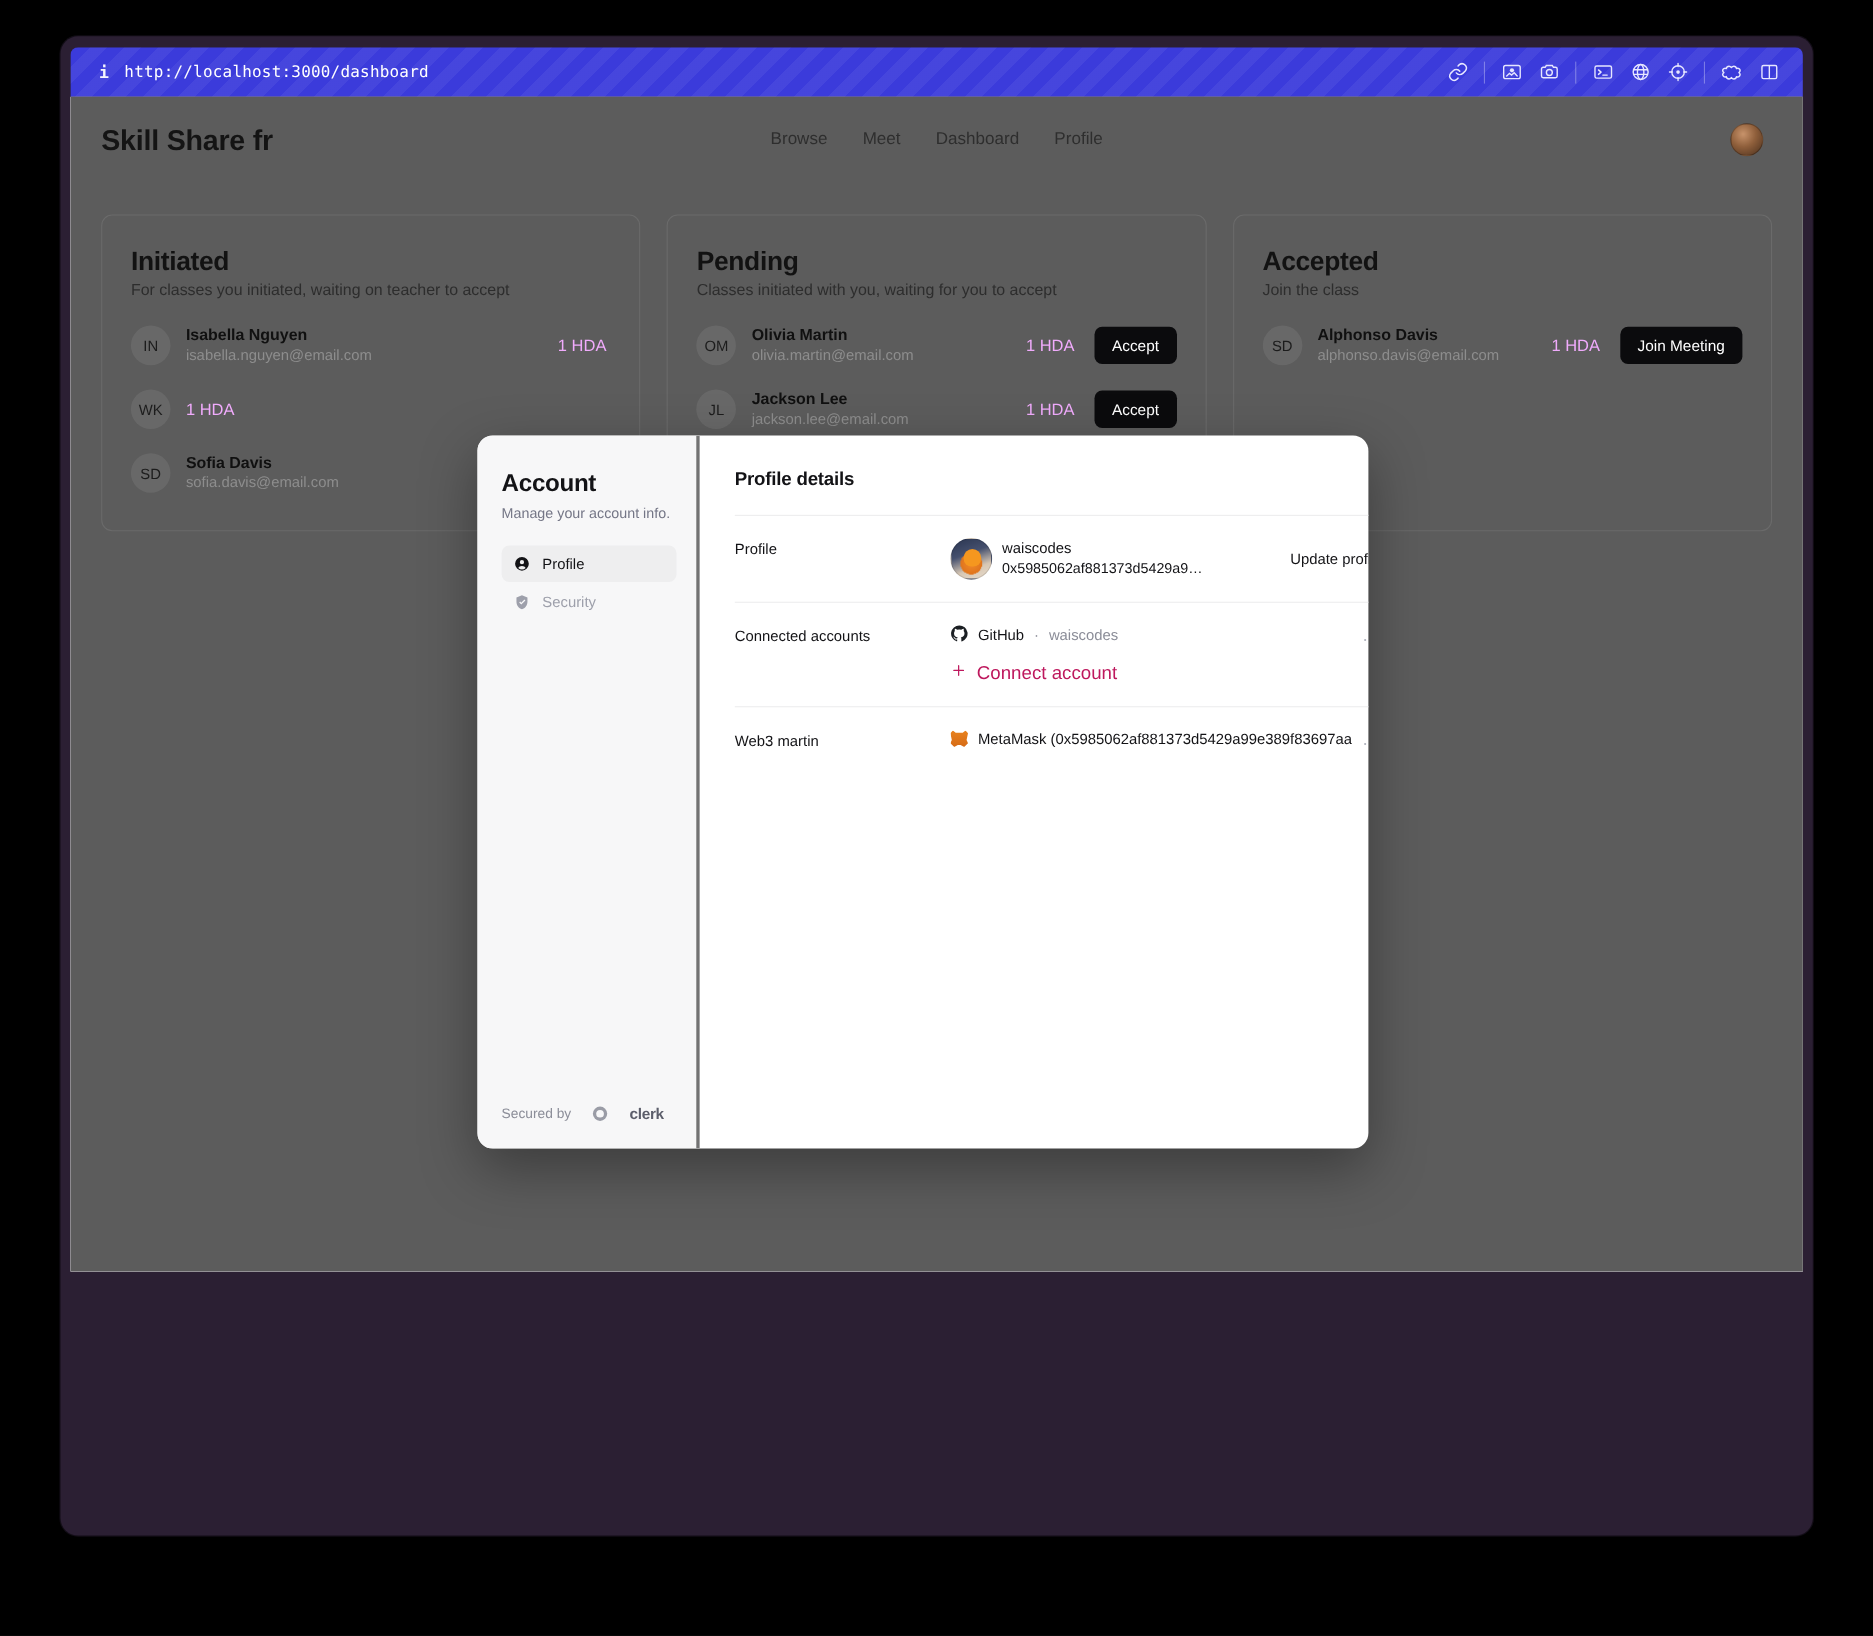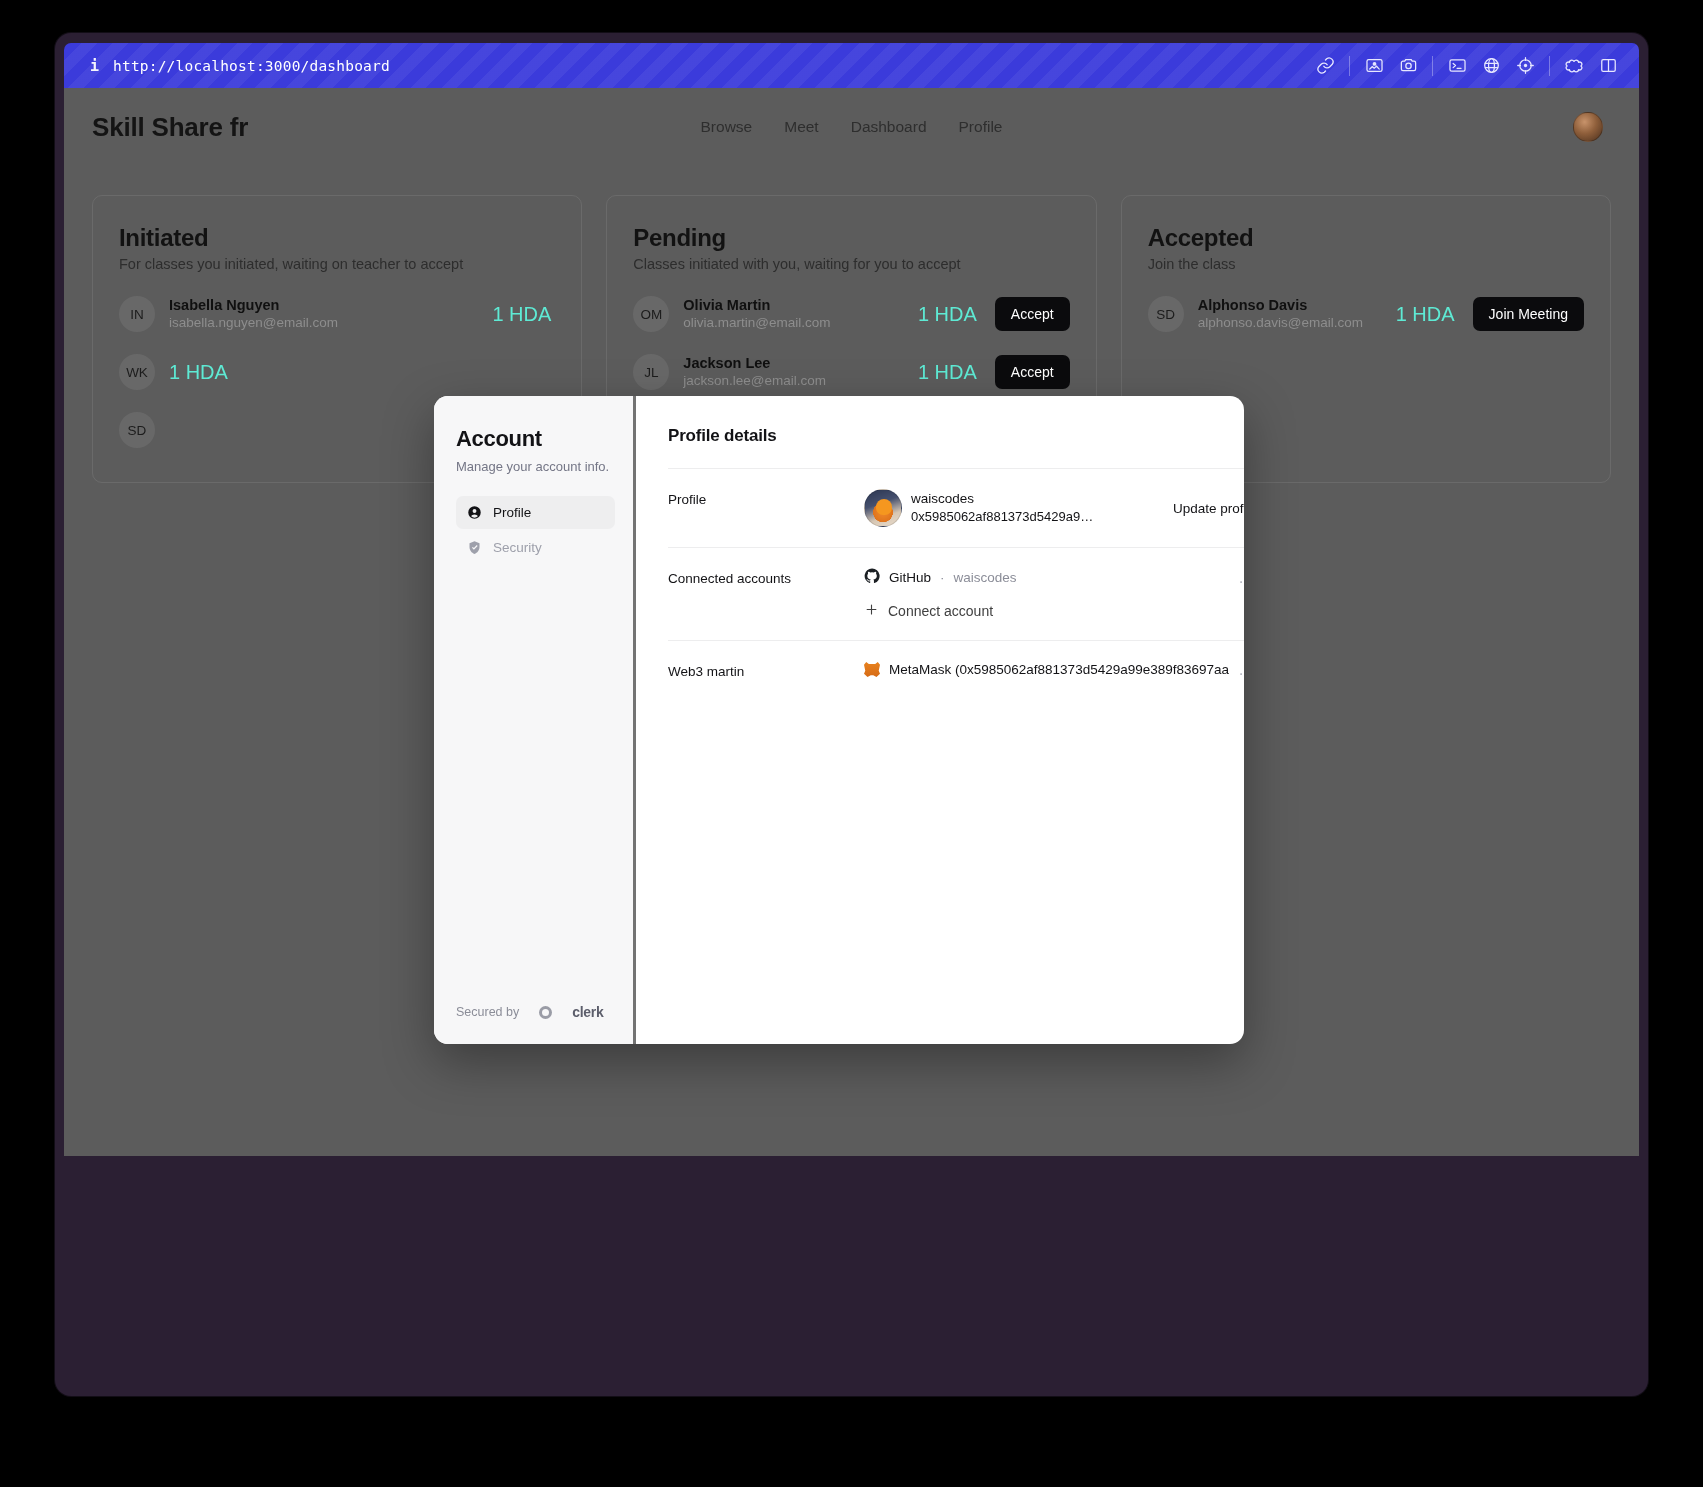--- a/index.html
+++ b/index.html
@@ -167,21 +167,21 @@
   .row .nm {
     font-size: 14.5px; font-weight: bold; color: #101010;
     line-height: 1.25;
   }
   .row .em {
     font-size: 13.5px; color: #8d8d8d;
     line-height: 1.3;
     white-space: nowrap; overflow: hidden; text-overflow: ellipsis;
   }
   .row .amt {
-    font-size: 20px; color: #5eead4; font-weight: normal;
+    font-size: 15px; color: #f0abfc; font-weight: normal;
     flex: 0 0 auto;
     margin-right: 4px;
   }
   .btn-dark {
     background: #0b0b0d;
     color: #ffffff;
     font-size: 14px;
     border: none;
     border-radius: 7px;
     padding: 9px 16px;
@@ -343,21 +343,21 @@
     flex: 0 0 auto;
     color: #b6b8c2;
     font-size: 17px;
     letter-spacing: 2px;
     cursor: pointer;
     line-height: 1;
   }
   .muted-dot { color: #8b8d98; }
   .link-plus {
     display: flex; align-items: center; gap: 9px;
-    font-size: 14px; color: #404040; cursor: pointer; text-align: right;
+    font-size: 17px; color: #be185d; cursor: pointer; text-align: right;
   }
   .mm-icon {
     width: 16px; height: 15px;
     flex: 0 0 auto;
     background: linear-gradient(180deg,#e8821e 0%, #d66b16 100%);
     clip-path: polygon(0% 18%, 14% 0%, 30% 14%, 70% 14%, 86% 0%, 100% 18%, 92% 58%, 100% 78%, 78% 100%, 58% 88%, 42% 88%, 22% 100%, 0% 78%, 8% 58%);
   }
   .wallet-text {
     font-size: 13.5px; color: #131316;
     white-space: nowrap; overflow: hidden; text-overflow: clip;
@@ -456,20 +456,24 @@
               <div class="em">isabella.nguyen@email.com</div>
             </div>
             <div class="amt">1 HDA</div>
           </div>
           <div class="row">
             <div class="ava">WK</div>
             <div class="amt">1 HDA</div>
           </div>
           <div class="row">
             <div class="ava">SD</div>
+            <div class="who">
+              <div class="nm">Sofia Davis</div>
+              <div class="em">sofia.davis@email.com</div>
+            </div>
             <div class="amt"></div>
           </div>
         </div>
 
         <div class="card">
           <h2>Pending</h2>
           <div class="sub">Classes initiated with you, waiting for you to accept</div>
           <div class="row">
             <div class="ava">OM</div>
             <div class="who">

